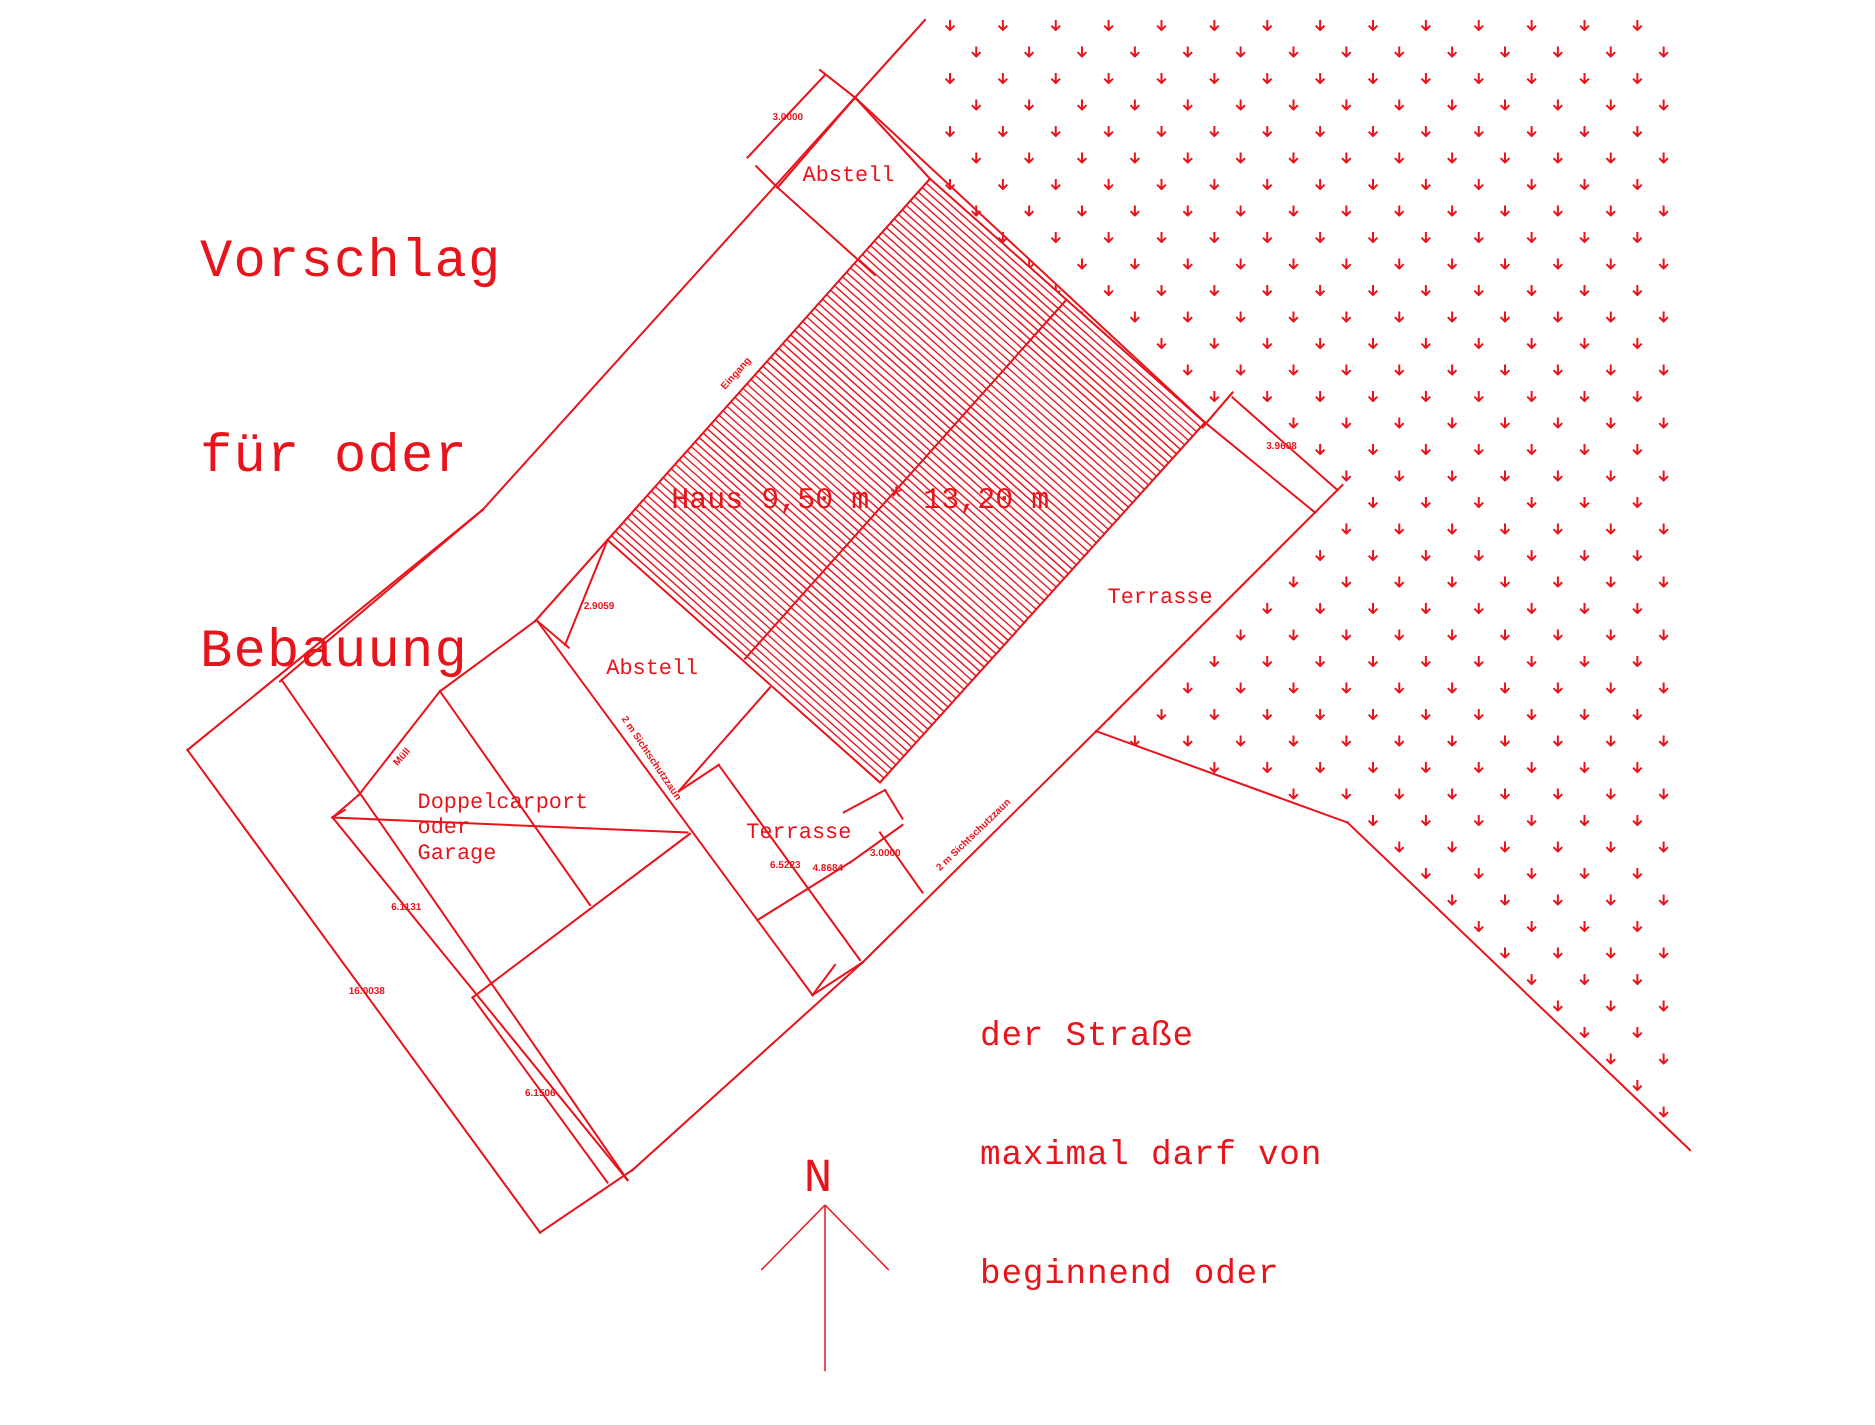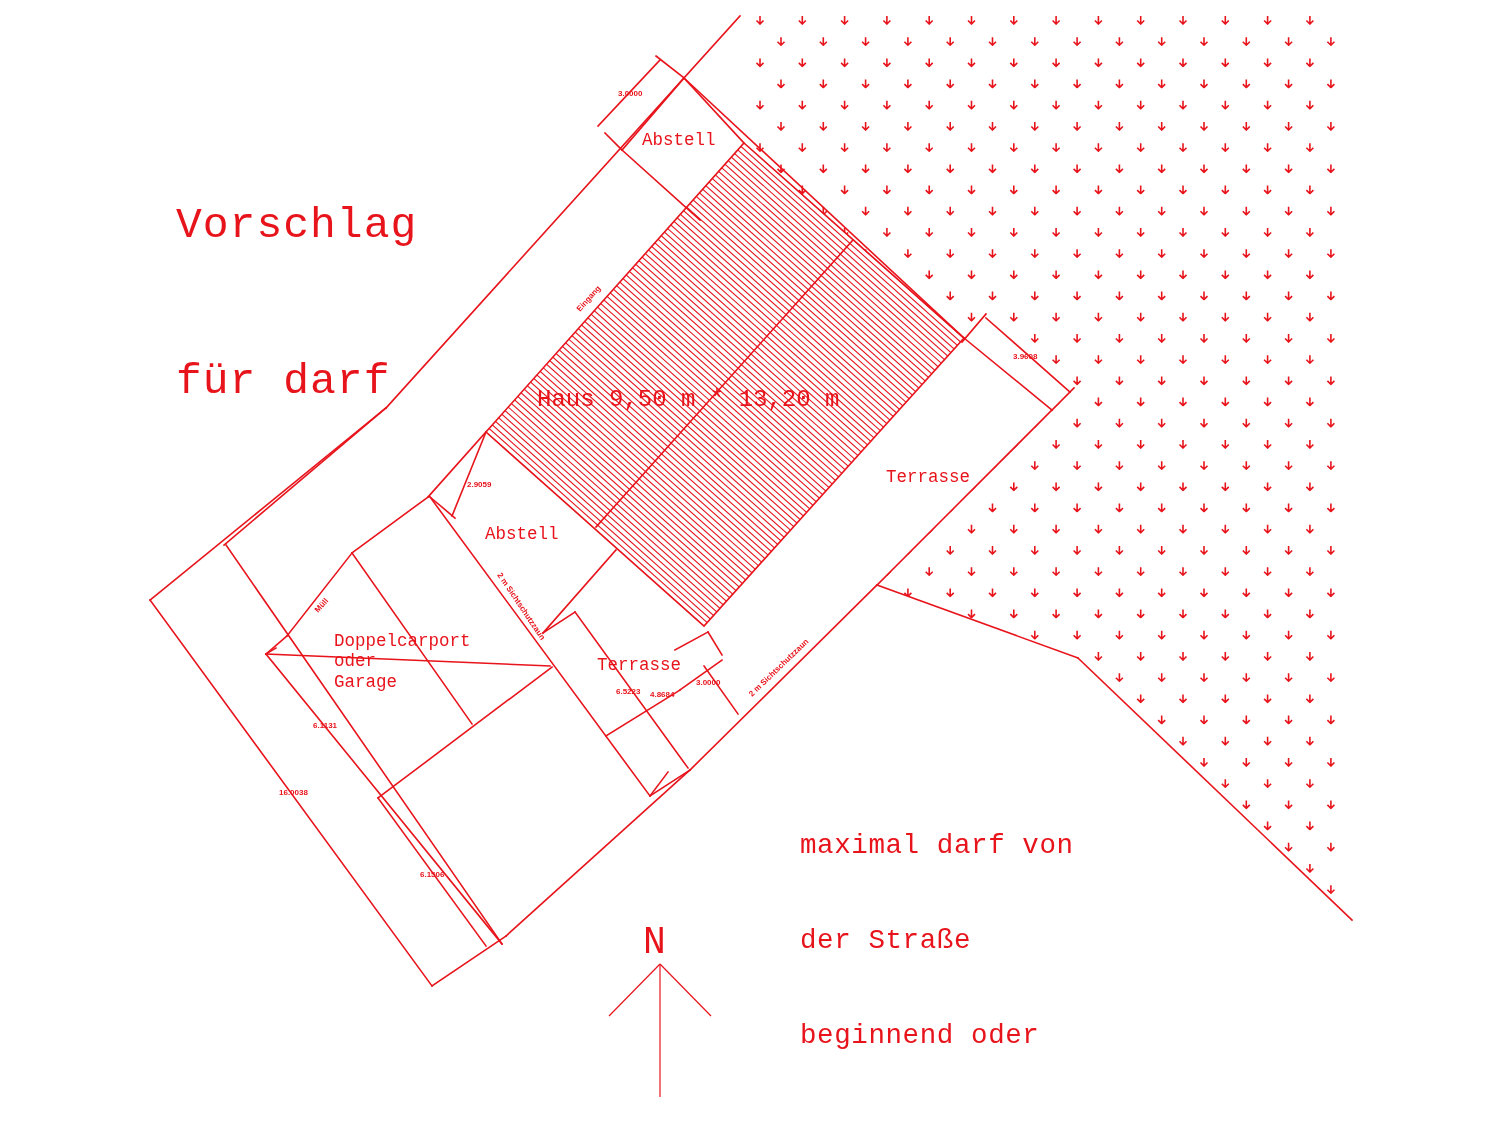--- a/index.html
+++ b/index.html
@@ -3,21 +3,21 @@
 <meta charset="utf-8">
 <style>
   html, body { margin: 0; padding: 0; background: #ffffff; }
   body { width: 1500px; height: 1140px; position: relative; overflow: hidden; }
   #plan { position: absolute; left: 0; top: 0; }
   .ln { stroke: #e8141c; stroke-width: 1.6; fill: none; stroke-linecap: square; }
   .ln-thin { stroke: #e8141c; stroke-width: 1.2; fill: none; }
   .hatch { stroke: #e8141c; stroke-width: 1.1; }
   .mono { font-family: "Liberation Mono", "DejaVu Sans Mono", monospace; fill: #e8141c; }
   .dim { font-family: "Liberation Sans", "DejaVu Sans", sans-serif; fill: #e8141c; font-weight: bold; font-size: 8px; }
-  .html-text { position: absolute; color: #e8141c; font-family: "Liberation Mono", "DejaVu Sans Mono", monospace; white-space: pre; margin: 16px; }
+  .html-text { position: absolute; color: #e8141c; font-family: "Liberation Mono", "DejaVu Sans Mono", monospace; white-space: pre; margin: 0; }
   .title { left: 160px; top: 80px; font-size: 43px; line-height: 52px; letter-spacing: 1px; }
   .notes { left: 784px; top: 751px; font-size: 27.5px; line-height: 31.6px; letter-spacing: 0.6px; }
   .title div, .notes div { height: inherit; }
 </style>
 </head>
 <body>
 
 <svg id="plan" width="1500" height="1140" viewBox="0 0 1500 1140" xmlns="http://www.w3.org/2000/svg">
   <defs>
     <clipPath id="houseClip">
@@ -965,26 +965,27 @@
   <g>
     <text class="mono" x="643" y="953" font-size="38">N</text>
     <line class="ln-thin" x1="660" y1="964" x2="660" y2="1097"></line>
     <line class="ln-thin" x1="660" y1="964" x2="609" y2="1016"></line>
     <line class="ln-thin" x1="660" y1="964" x2="711" y2="1016"></line>
   </g>
 </svg>
 
 <div class="html-text title">
   <div>Vorschlag</div>
-  <div>für darf</div>
+  <div>für oder</div>
+  <div>Bebauung</div>
 </div>
 
 <div class="html-text notes">
+  <div>der Straße</div>
   <div>maximal darf von</div>
-  <div>der Straße</div>
   <div>beginnend oder</div>
   
   
   
   
   
   
   
   
 </div>

